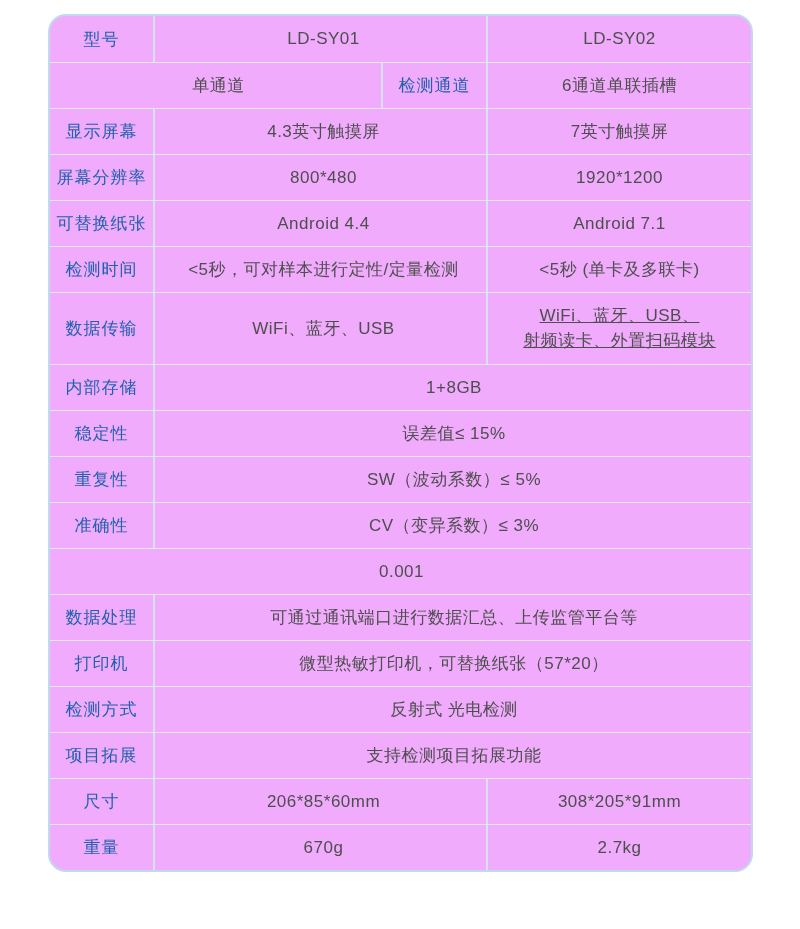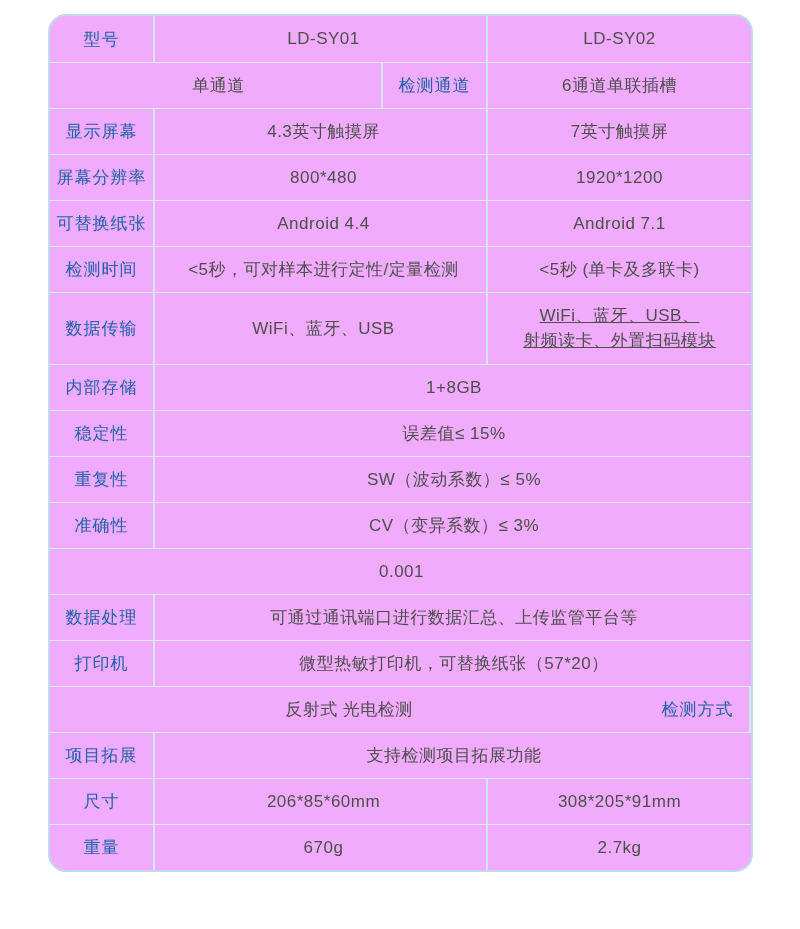--- a/index.html
+++ b/index.html
@@ -152,22 +152,22 @@
       <div class="cell cell-label">数据处理</div>
       <div class="cell cell-span">可通过通讯端口进行数据汇总、上传监管平台等</div>
     </div>
 
     <div class="row">
       <div class="cell cell-label">打印机</div>
       <div class="cell cell-span">微型热敏打印机，可替换纸张（57*20）</div>
     </div>
 
     <div class="row">
+      <div class="cell cell-label">检测方式</div>
       <div class="cell cell-span">反射式 光电检测</div>
-      <div class="cell cell-label">检测方式</div>
     </div>
 
     <div class="row">
       <div class="cell cell-label">项目拓展</div>
       <div class="cell cell-span">支持检测项目拓展功能</div>
     </div>
 
     <div class="row">
       <div class="cell cell-label">尺寸</div>
       <div class="cell cell-v1">206*85*60mm</div>

